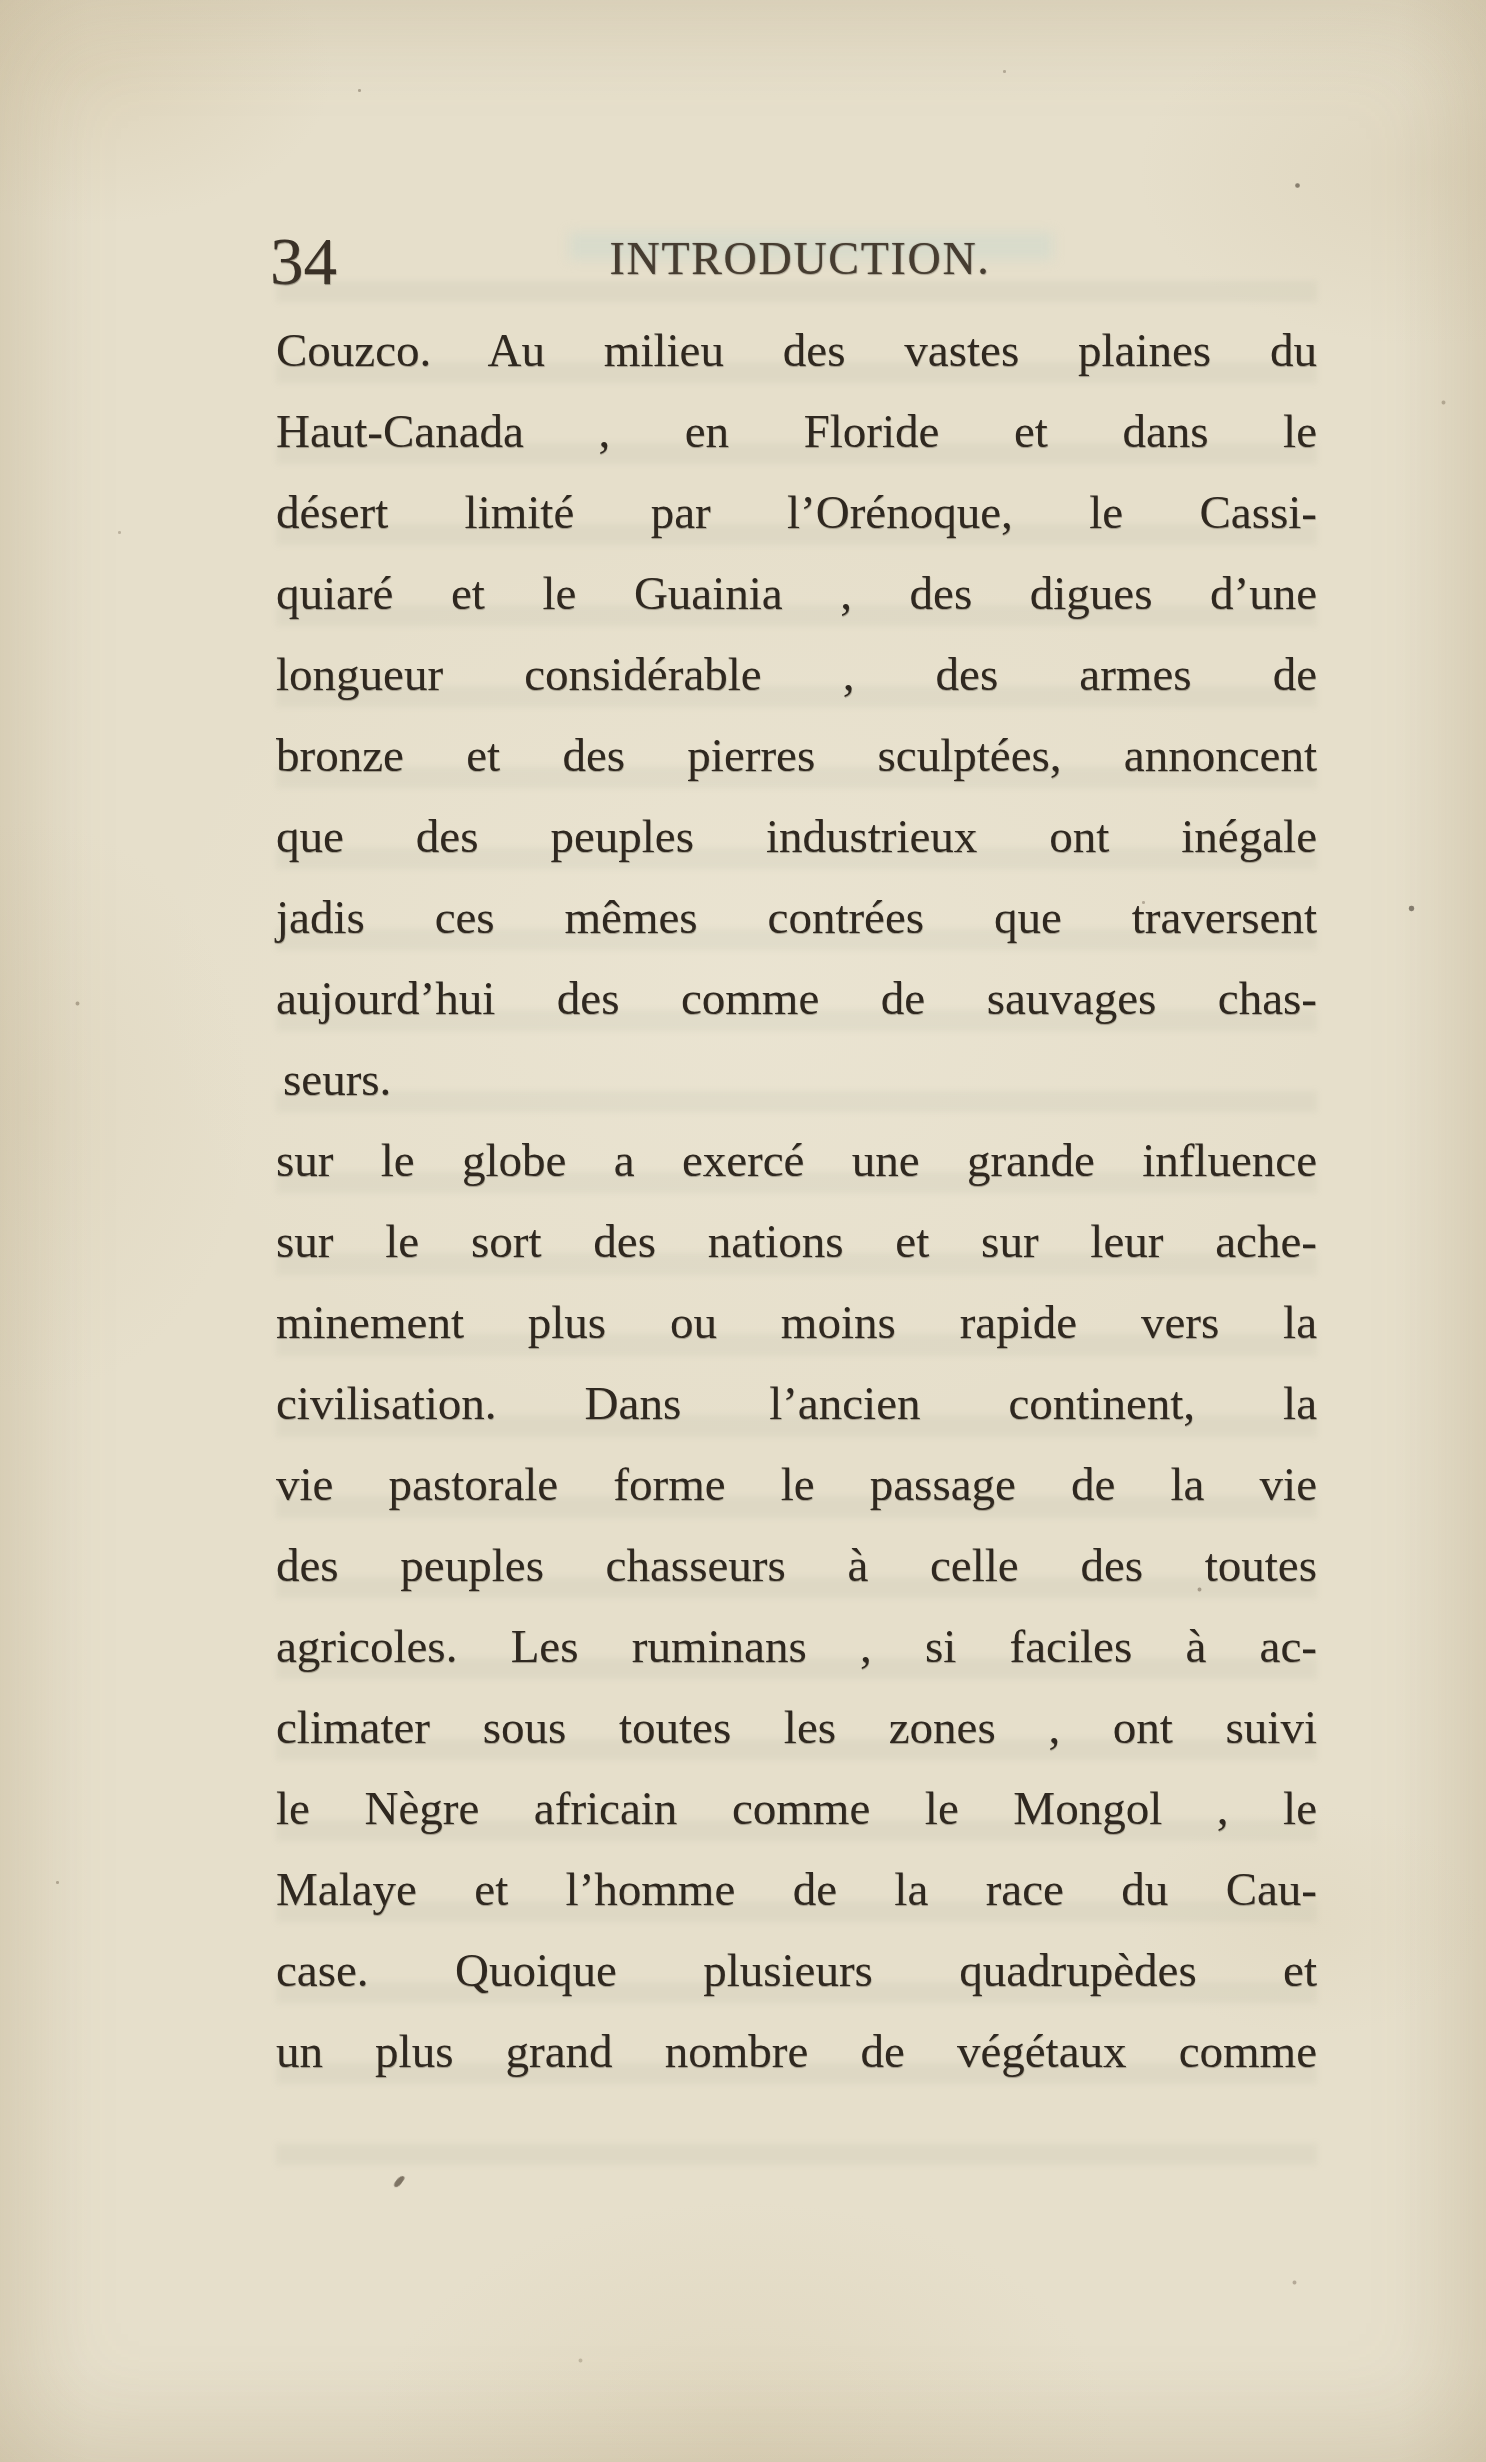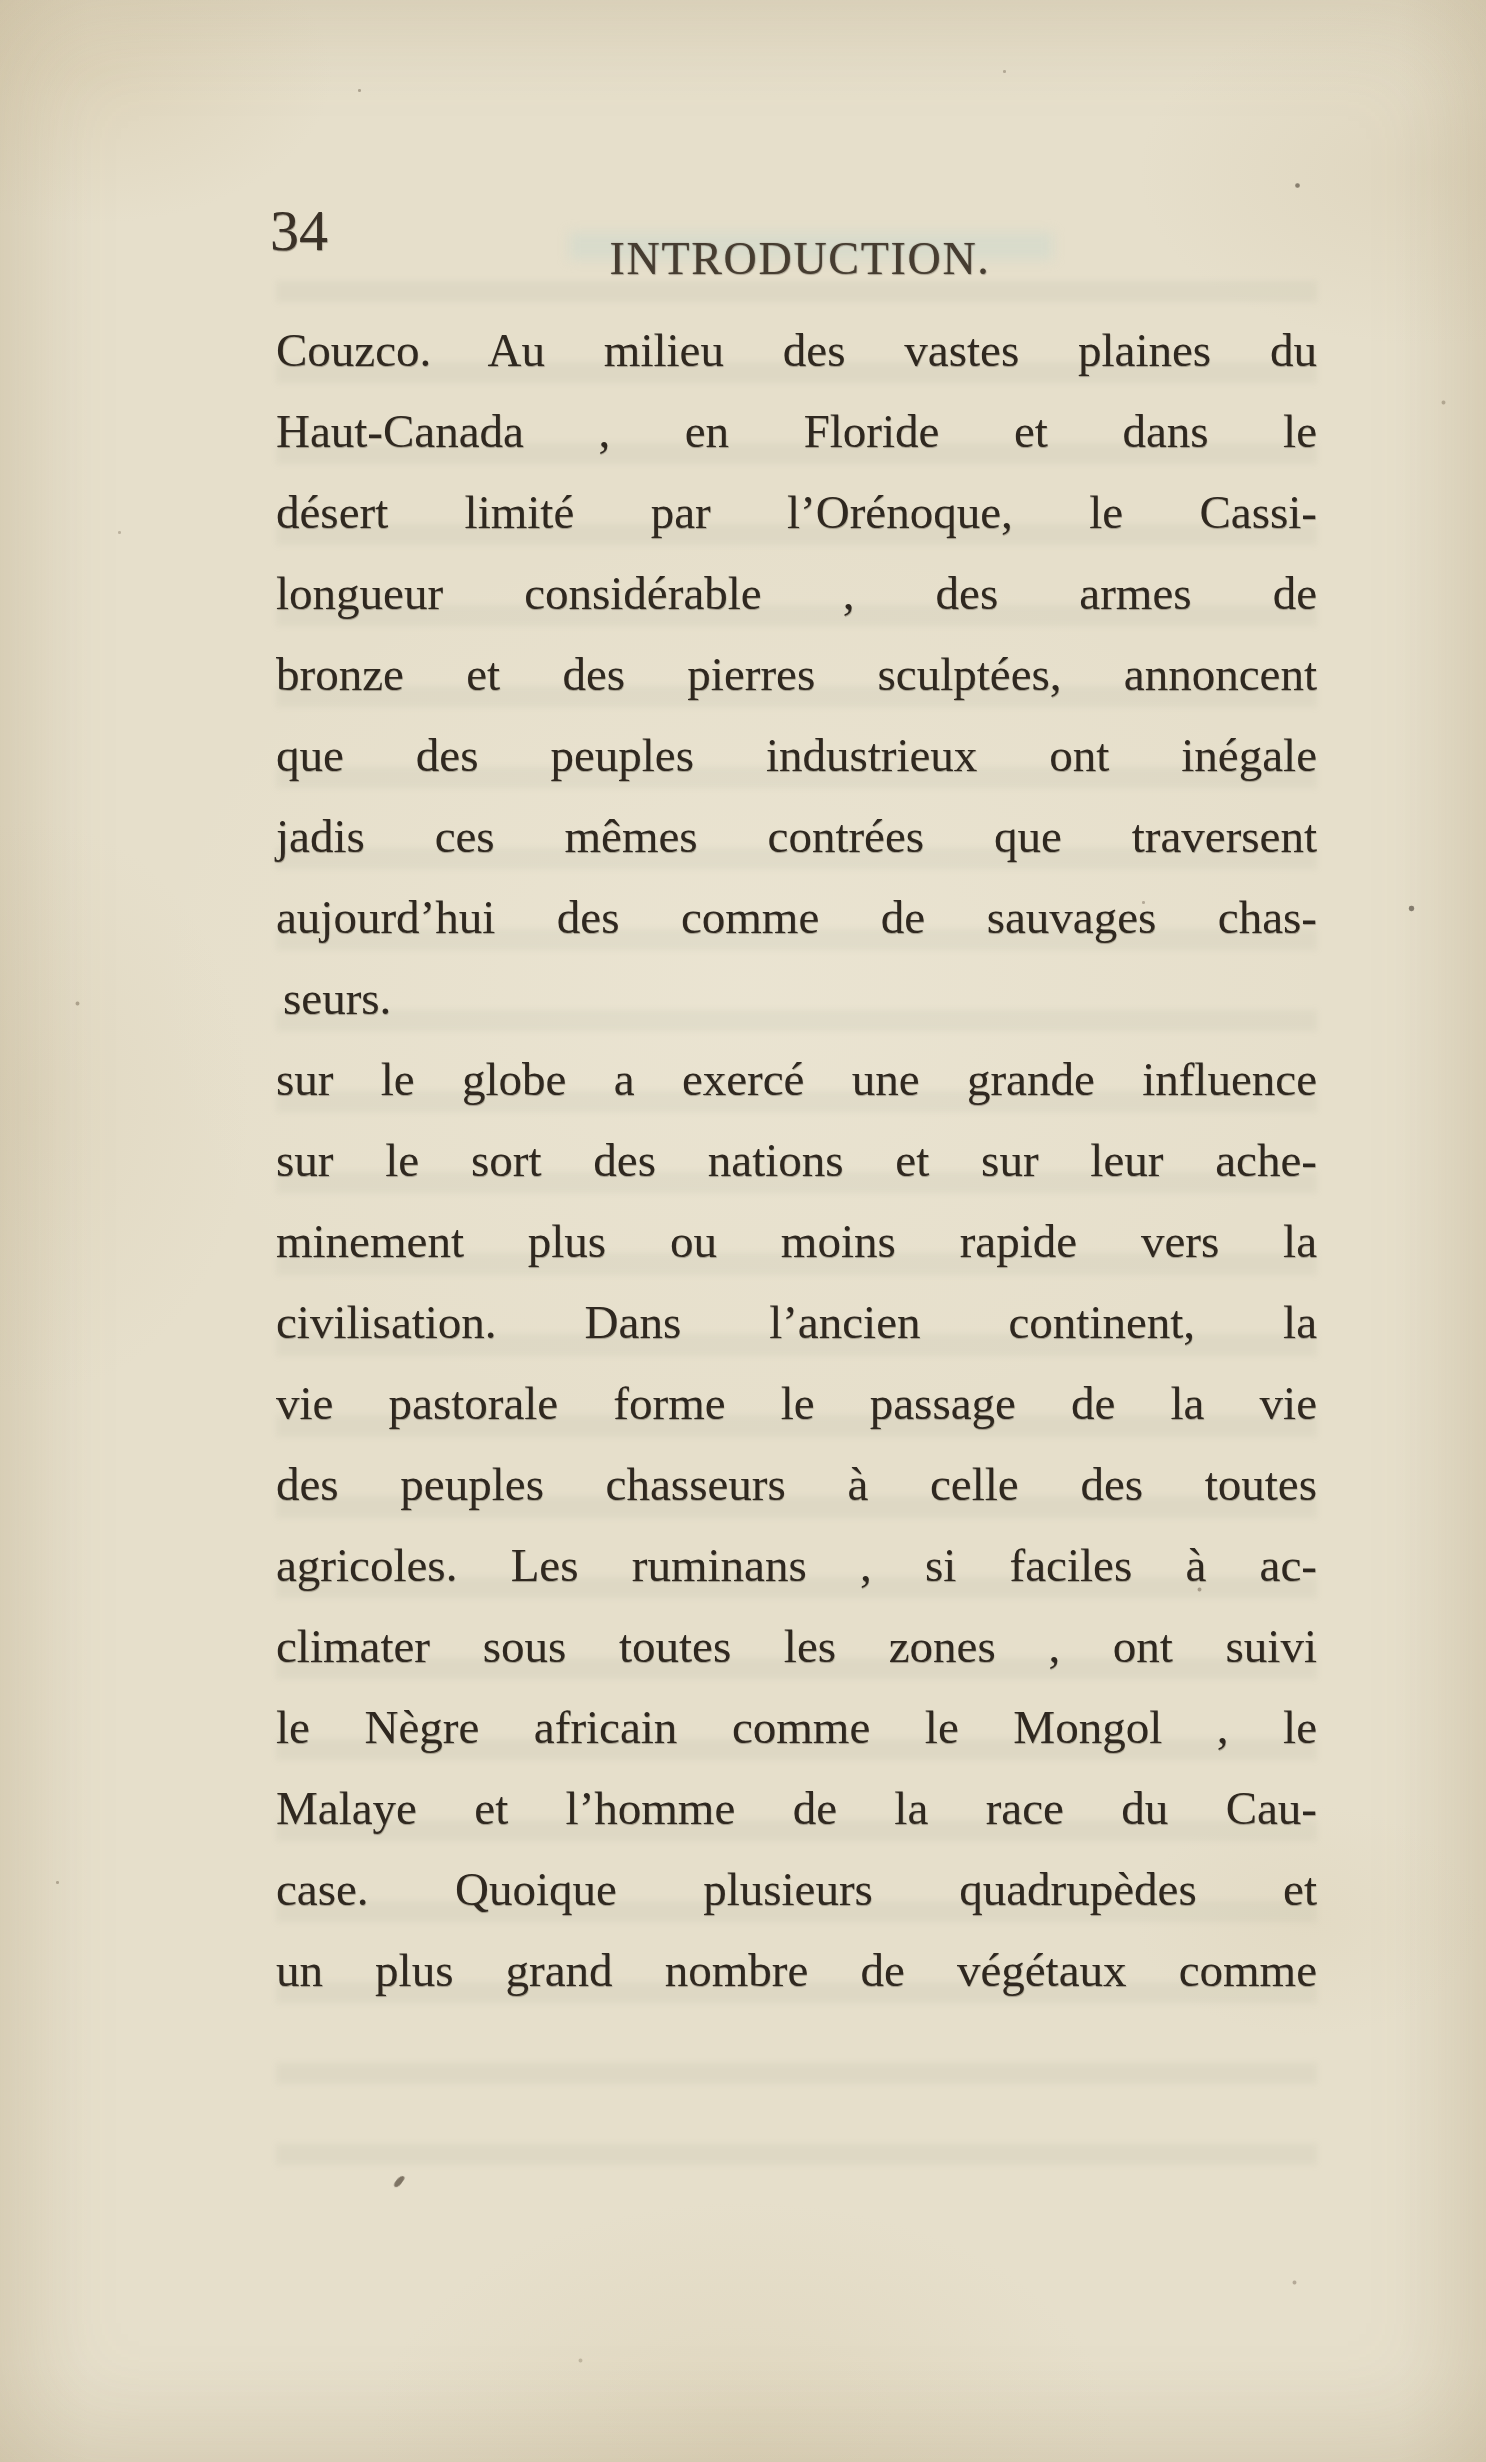--- a/index.html
+++ b/index.html
@@ -27,22 +27,22 @@
   .vignette {
     position: absolute; inset: 0;
     box-shadow: inset 0 0 116px rgba(150,130,95,0.22);
     pointer-events: none;
   }
 
   
   .page-number {
     position: absolute;
     left: 270px;
-    top: 202px;
-    font-size: 58px;
+    top: 228px;
+    font-size: 67px;
     line-height: 1;
     color: #3a3127;
     text-shadow: 0.5px 0.8px 0.8px rgba(58,49,39,0.45);
   }
   .running-title {
     position: absolute;
     left: 800px;
     top: 236px;
     transform: translateX(-50%);
     font-size: 46px;
@@ -133,20 +133,21 @@
   <div class="page-number">34</div>
   <div class="running-title">INTRODUCTION.</div>
 
   <div class="show-through"></div>
 
   <div class="textblock">
     <div>
       <div class="line">Couzco. Au milieu des vastes plaines du</div>
       <div class="line">Haut-Canada , en Floride et dans le</div>
       <div class="line">désert limité par l’Orénoque, le Cassi-</div>
+      <div class="line">quiaré et le Guainia , des digues d’une</div>
       <div class="line">longueur considérable , des armes de</div>
       <div class="line">bronze et des pierres sculptées, annoncent</div>
       <div class="line">que des peuples industrieux ont inégale</div>
       <div class="line">jadis ces mêmes contrées que traversent</div>
       <div class="line">aujourd’hui des comme de sauvages chas-</div>
       <div class="line last">seurs.</div>
     </div>
     <div>
       <div class="line">sur le globe a exercé une grande influence</div>
       <div class="line">sur le sort des nations et sur leur ache-</div>

